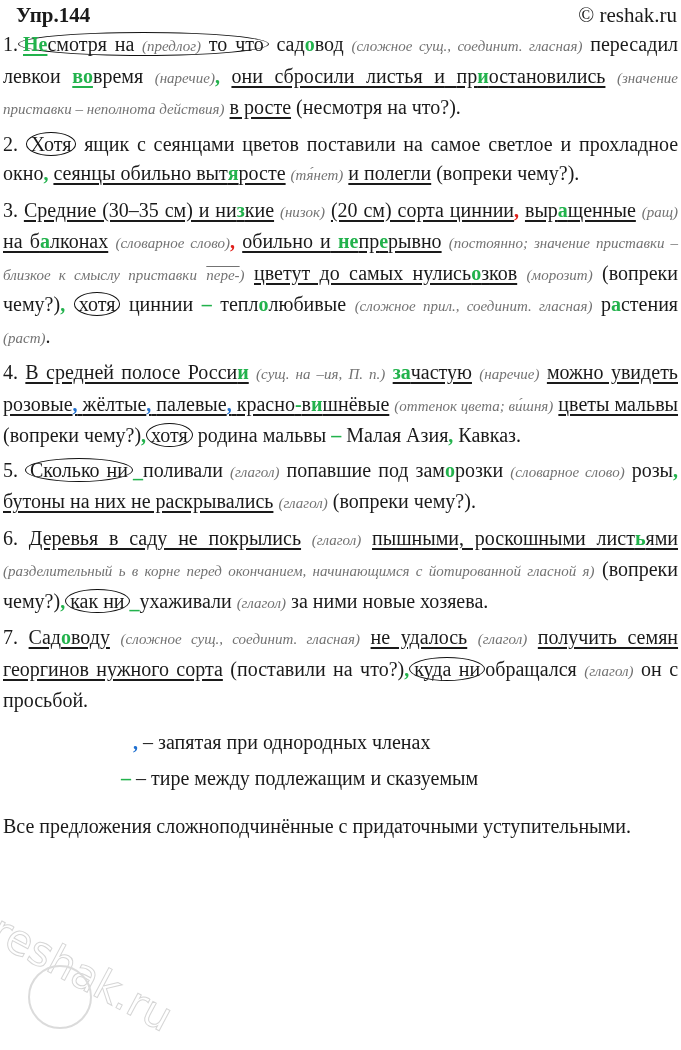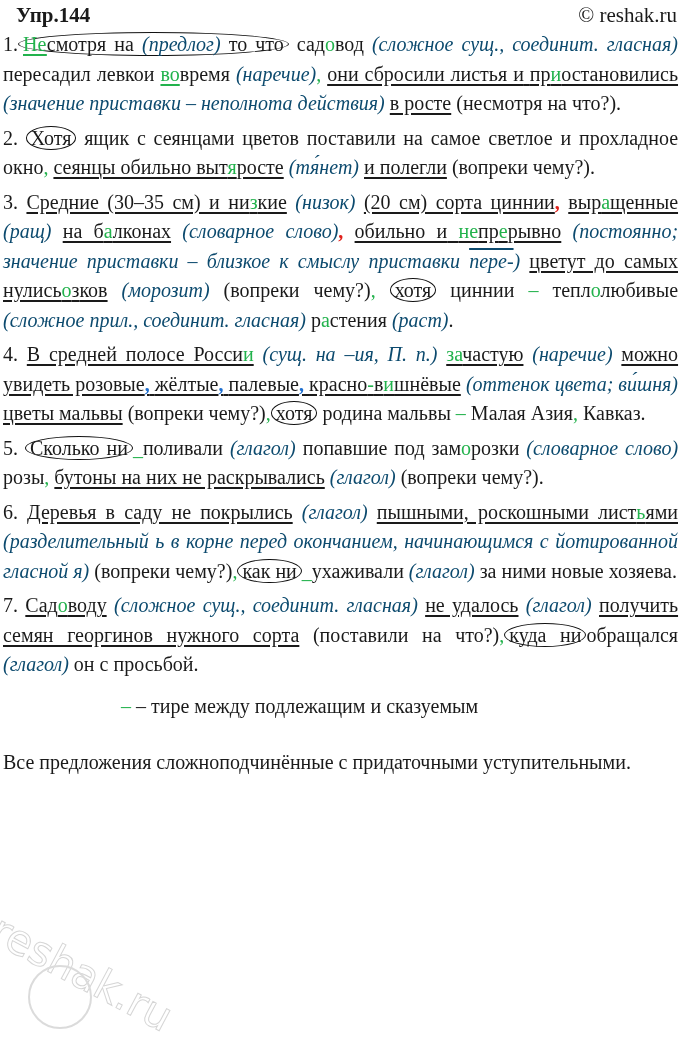--- a/index.html
+++ b/index.html
@@ -12,30 +12,30 @@
     position: absolute; left: 16px; right: 4px; top: 0; height: 30px;
     display: flex; justify-content: space-between; align-items: center;
     font-size: 21px;
   }
   .header .title { font-weight: bold; }
   .content {
     position: absolute; left: 3px; right: 3px; top: 30px;
     font-size: 20px; line-height: 29.5px;
   }
   .para { text-align: justify; margin: 0 0 5px 0; text-align-last: left; }
-  .note { font-style: italic; font-size: 20px; color: #0c4a6e; }
+  .note { font-style: italic; font-size: 15px; color: #737373; }
   .u { text-decoration: underline; text-decoration-thickness: 1.5px; text-underline-offset: 3px; }
-  .g { color: #22b24c; font-weight: normal; }
+  .g { color: #22b24c; font-weight: bold; }
   .r { color: #e0201b; font-weight: bold; }
   .b { color: #1e6fd0; font-weight: bold; }
   .circ { border: 1.5px solid #111; border-radius: 50%; padding: 0 4px; }
   .notes-block { margin-top: 8px; line-height: 36px; font-size: 20px; }
   .notes-block .row { white-space: nowrap; }
   .notes-block .indent { padding-left: 130px; }
-  .summary { margin-top: 24px; text-align: justify; text-align-last: left; line-height: 29px; }
+  .summary { margin-top: 16px; text-align: justify; text-align-last: left; line-height: 29px; }
   .watermark {
     position: absolute; left: 0; top: 905px; width: 170px; height: 150px;
     pointer-events: none; opacity: 0.35;
   }
   .watermark span {
     position: absolute; left: 6px; top: 0; font-family: "DejaVu Sans", sans-serif;
     font-size: 42px; color: transparent; -webkit-text-stroke: 1px #888;
     transform: rotate(28deg); transform-origin: left top;
   }
   .watermark .copy {
@@ -145,20 +145,24 @@
     <span class="note">(сложное сущ., соединит. гласная)</span>
     <span class="u">не удалось</span>
     <span class="note">(глагол)</span>
     <span class="u">получить семян георгинов нужного сорта</span>
     <span>(поставили на что?)</span><span class="g">,</span><span class="circ">куда ни</span><span>обращался</span>
     <span class="note">(глагол)</span>
     <span>он с просьбой.</span>
   </p>
 
   <div class="notes-block">
+    <div class="row indent">
+      <span class="b">,</span>
+      <span>– запятая при однородных членах</span>
+    </div>
     <div class="row indent" style="padding-left:118px">
       <span class="g">–</span>
       <span>– тире между подлежащим и сказуемым</span>
     </div>
   </div>
 
   <p class="summary">Все предложения сложноподчинённые с придаточными уступительными.</p>
 </div>
 
 <div class="watermark">

